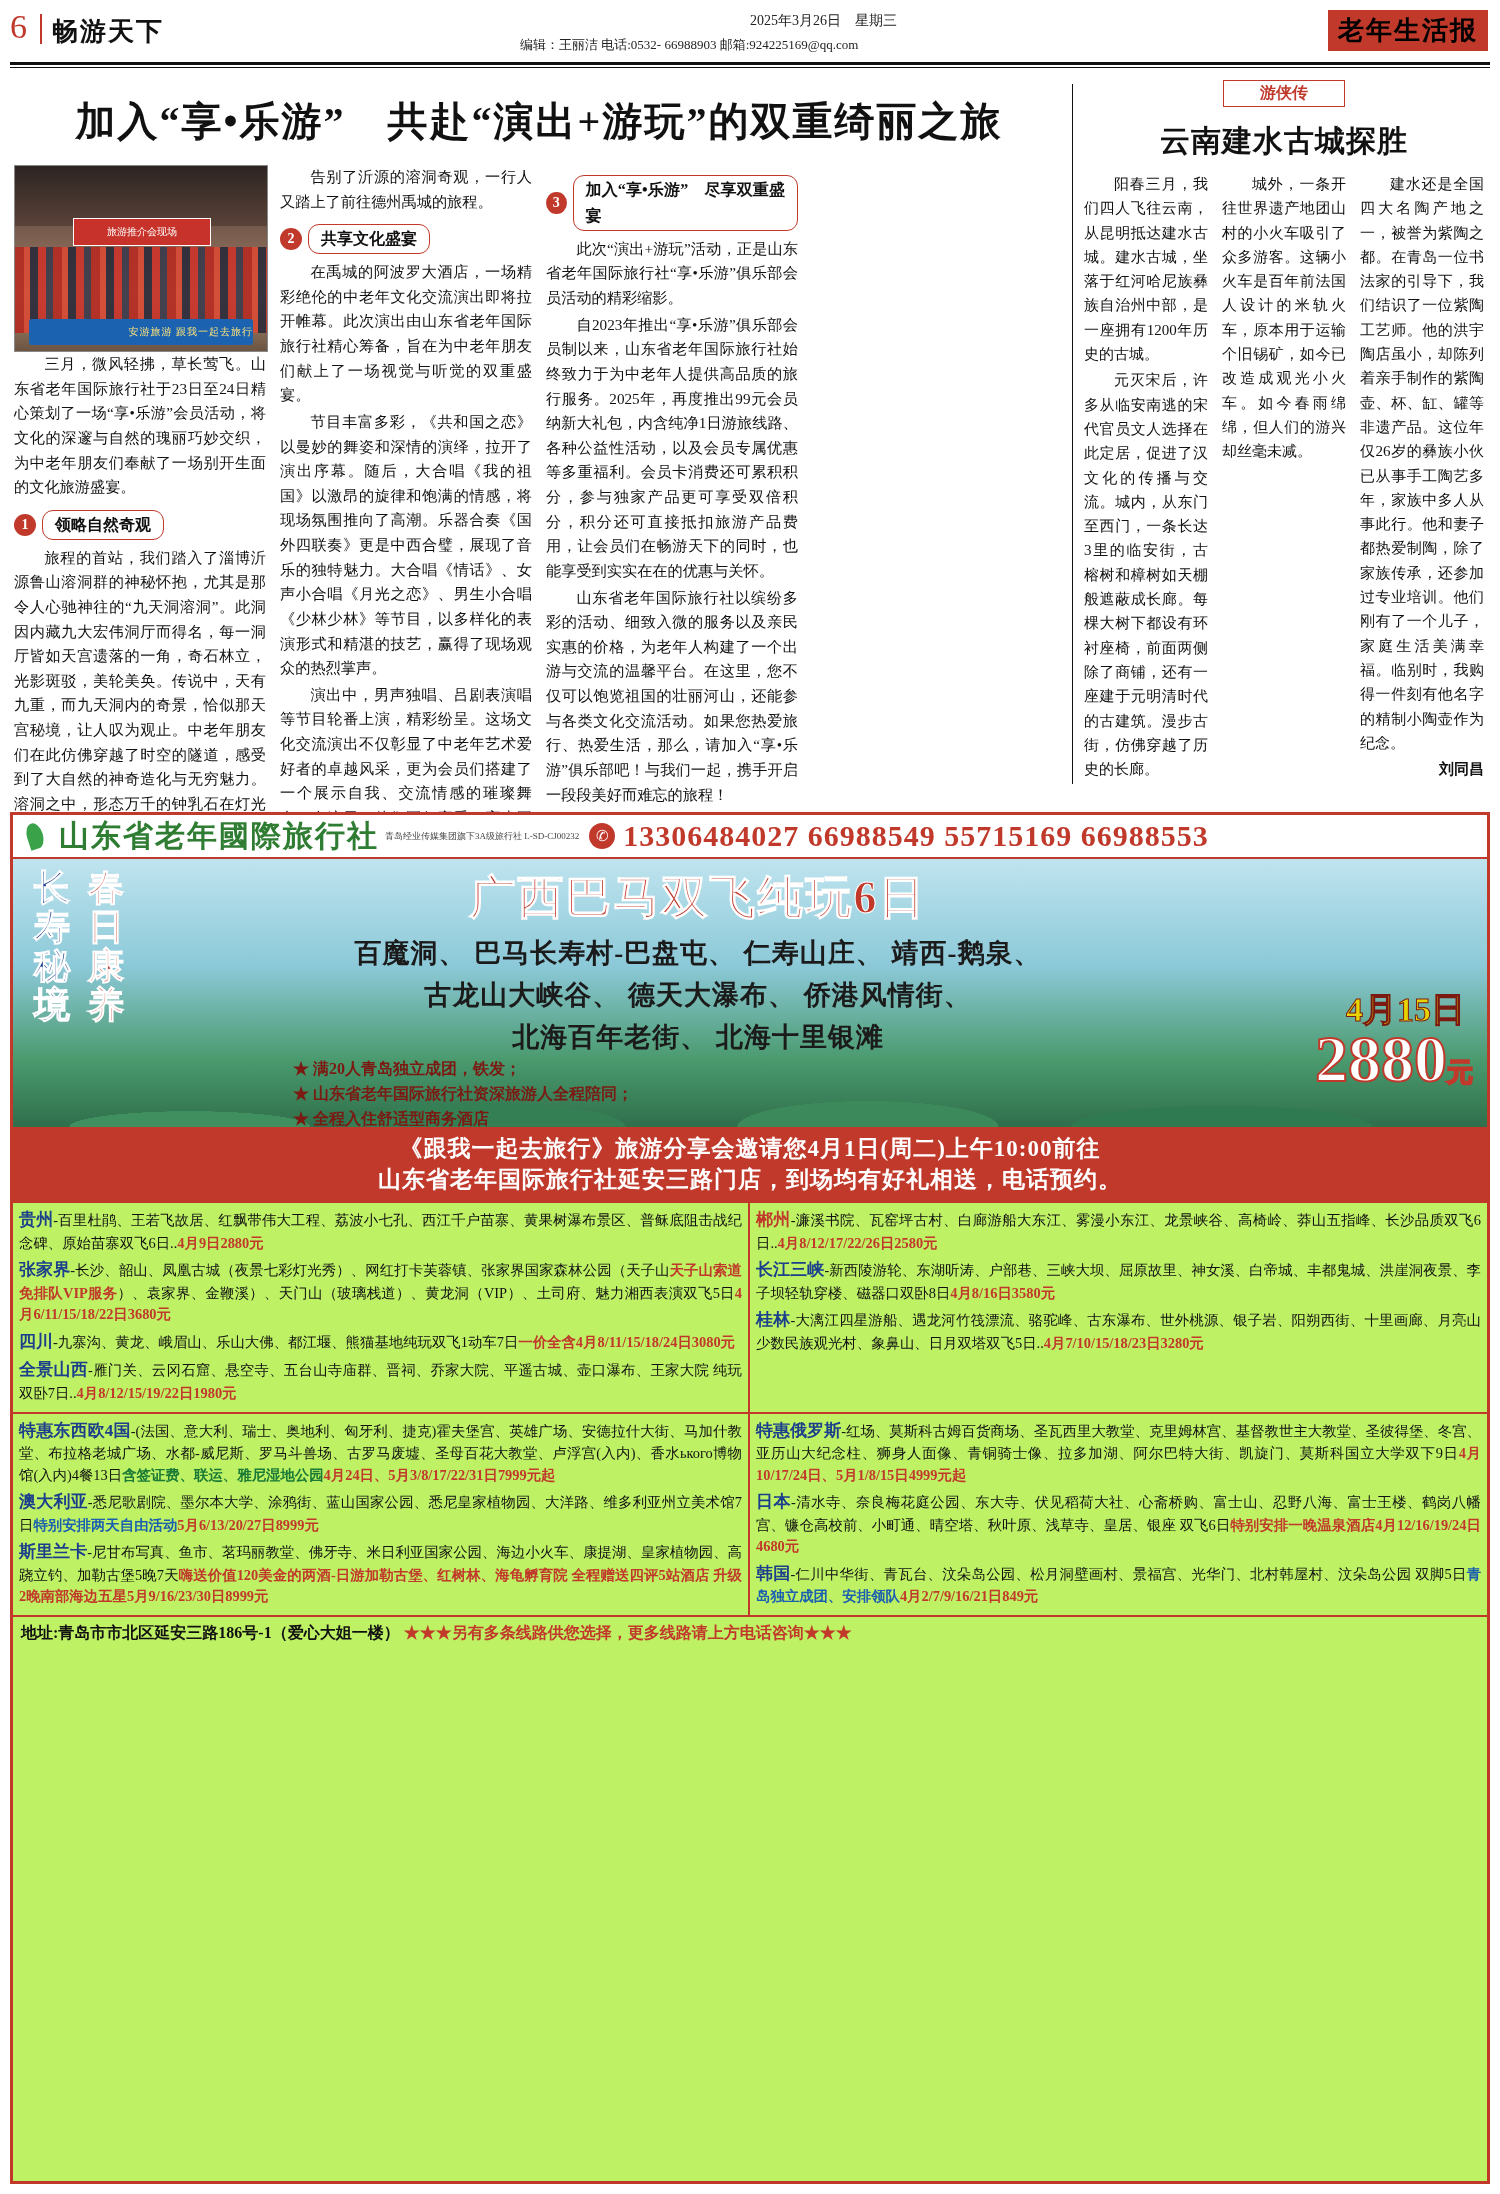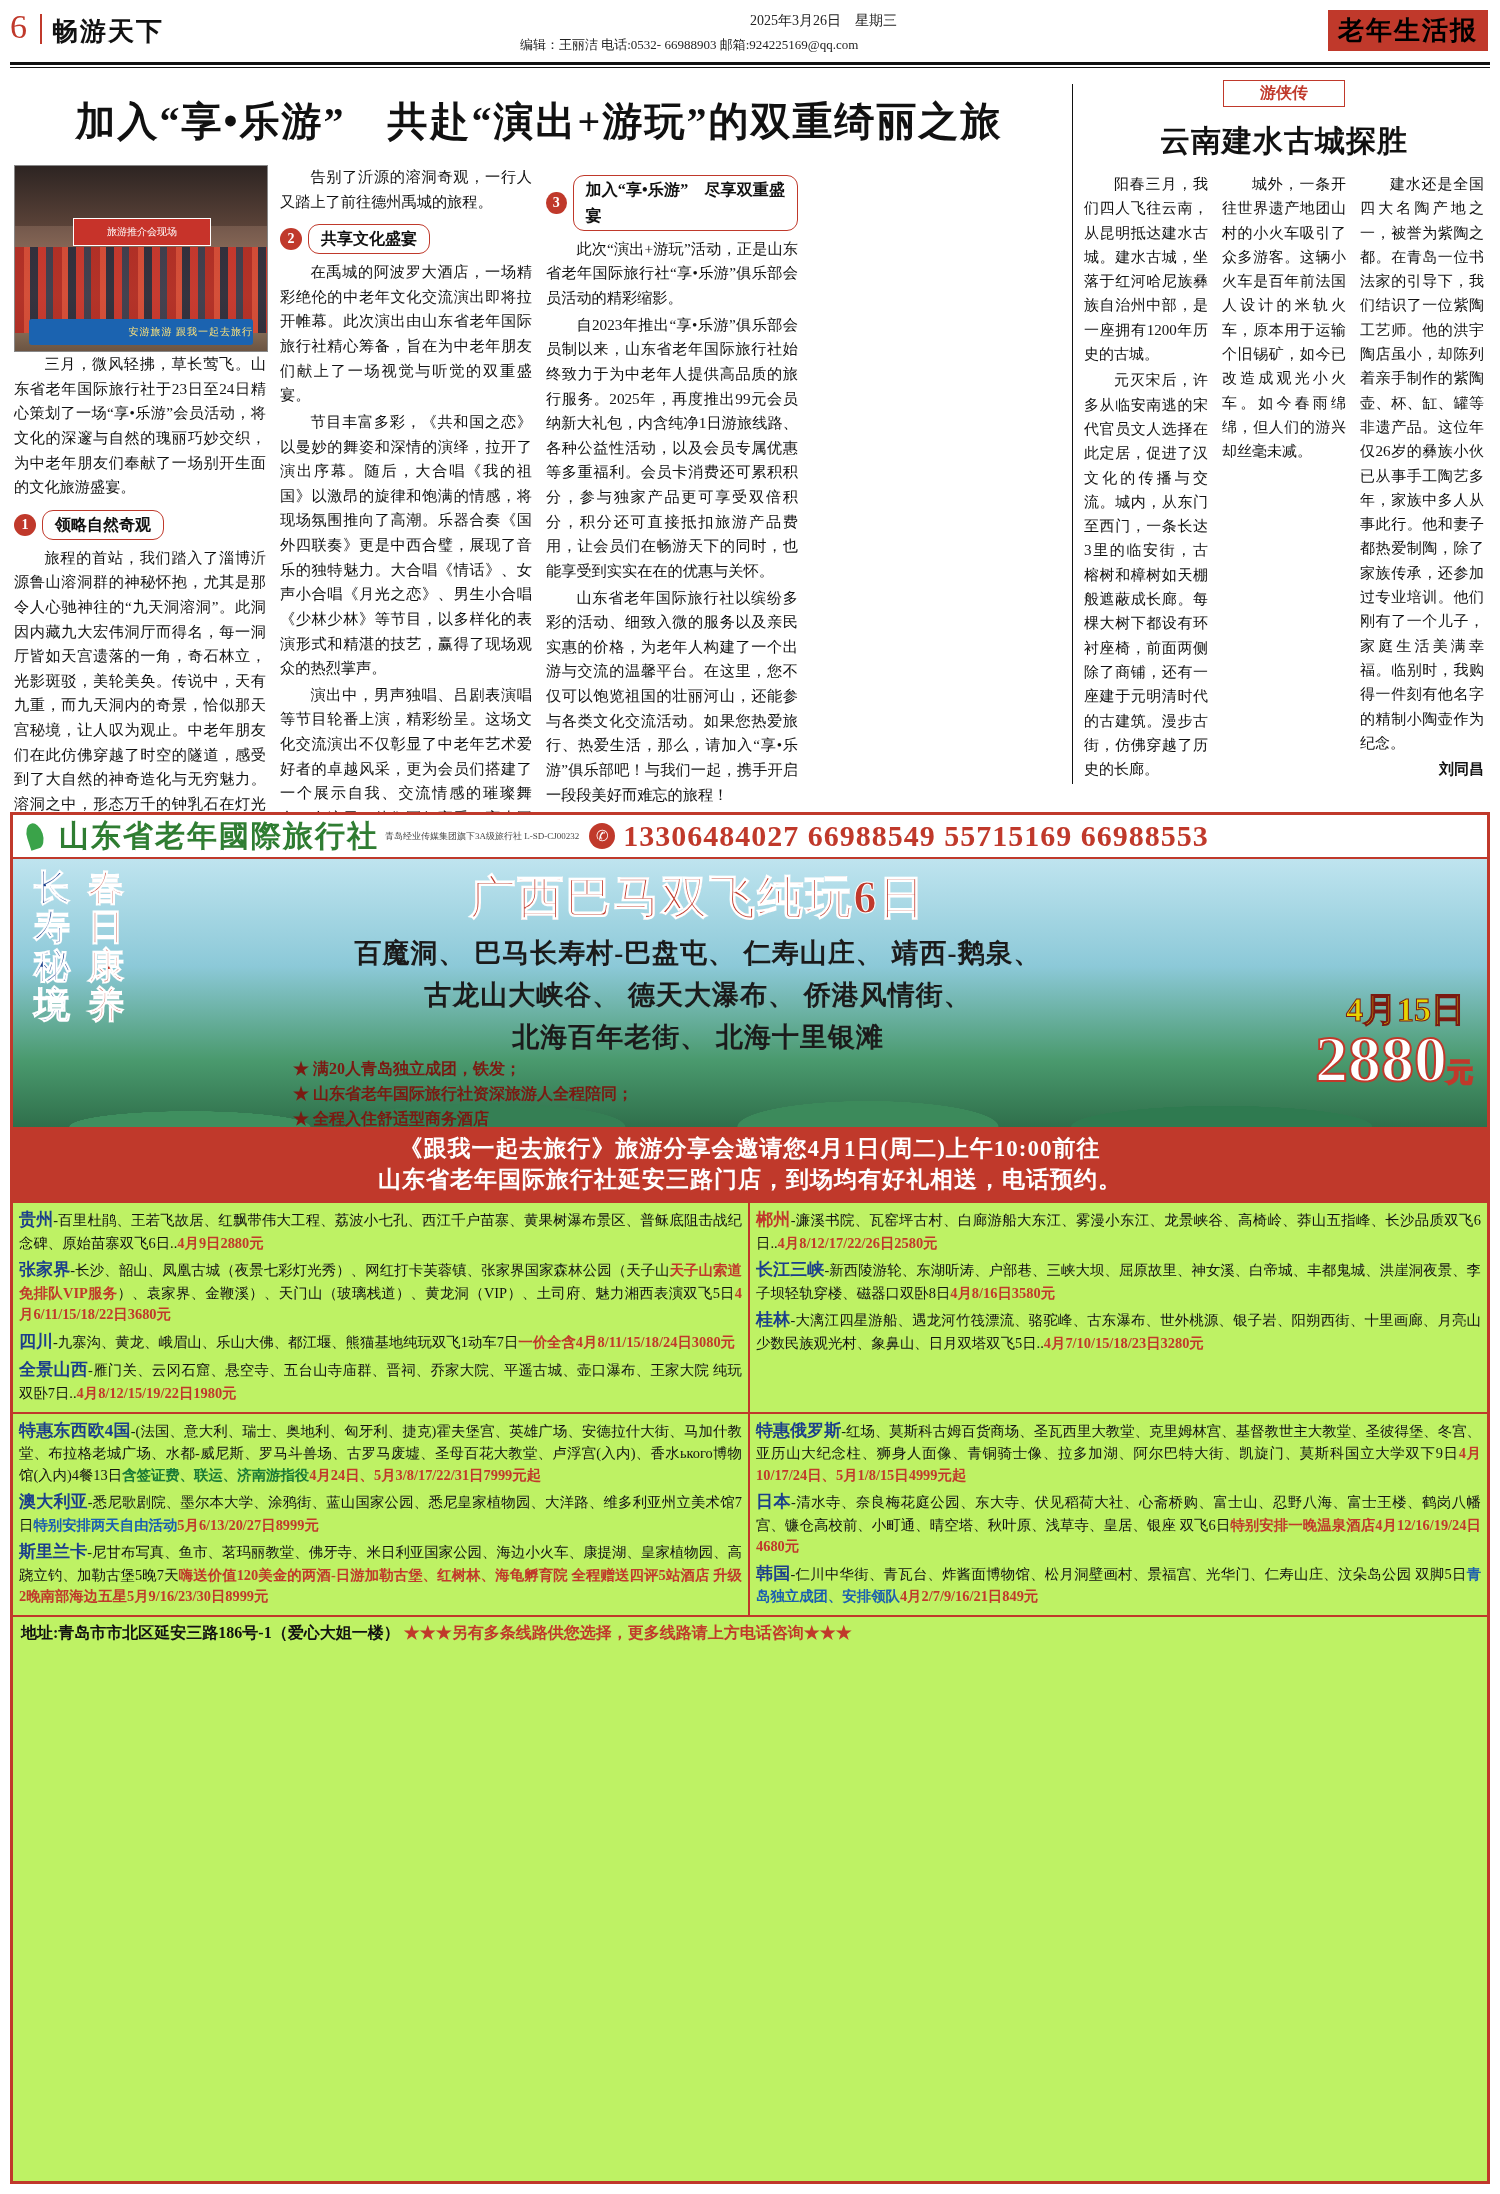--- a/index.html
+++ b/index.html
@@ -230,38 +230,38 @@
         </div>
         <div class="rt-item">
           <span class="dest">桂林</span><span>-大漓江四星游船、遇龙河竹筏漂流、骆驼峰、古东瀑布、世外桃源、银子岩、阳朔西街、十里画廊、月亮山少数民族观光村、象鼻山、日月双塔双飞5日..</span><span class="price">4月7/10/15/18/23日</span><span class="price">3280元</span>
         </div>
       </div>
     </div>
 
     <div class="routes">
       <div class="rt-col left">
         <div class="rt-item">
-          <span class="dest">特惠东西欧4国</span><span>-(法国、意大利、瑞士、奥地利、匈牙利、捷克)霍夫堡宫、英雄广场、安德拉什大街、马加什教堂、布拉格老城广场、水都-威尼斯、罗马斗兽场、古罗马废墟、圣母百花大教堂、卢浮宫(入内)、香水ького博物馆(入内)4餐13日</span><span class="green">含签证费、联运、济南游指役</span><span class="price">4月24日、5月3/8/17/22/31日</span><span class="price">7999元起</span>
+          <span class="dest">特惠东西欧4国</span><span>-(法国、意大利、瑞士、奥地利、匈牙利、捷克)霍夫堡宫、英雄广场、安德拉什大街、马加什教堂、布拉格老城广场、水都-威尼斯、罗马斗兽场、古罗马废墟、圣母百花大教堂、卢浮宫(入内)、香水ького博物馆(入内)4餐13日</span><span class="green">含签证费、联运、雅尼湿地公园</span><span class="price">4月24日、5月3/8/17/22/31日</span><span class="price">7999元起</span>
         </div>
         <div class="rt-item">
           <span class="dest">澳大利亚</span><span>-悉尼歌剧院、墨尔本大学、涂鸦街、蓝山国家公园、悉尼皇家植物园、大洋路、维多利亚州立美术馆7日</span><span class="blue">特别安排两天自由活动</span><span class="price">5月6/13/20/27日</span><span class="price">8999元</span>
         </div>
         <div class="rt-item">
           <span class="dest">斯里兰卡</span><span>-尼甘布写真、鱼市、茗玛丽教堂、佛牙寺、米日利亚国家公园、海边小火车、康提湖、皇家植物园、高跷立钓、加勒古堡5晚7天</span><span class="price">嗨送价值120美金的两酒-日游加勒古堡、红树林、海龟孵育院 全程赠送四评5站酒店 升级2晚南部海边五星</span><span class="price">5月9/16/23/30日</span><span class="price">8999元</span>
         </div>
       </div>
       <div class="rt-col">
         <div class="rt-item">
           <span class="dest">特惠俄罗斯</span><span>-红场、莫斯科古姆百货商场、圣瓦西里大教堂、克里姆林宫、基督教世主大教堂、圣彼得堡、冬宫、亚历山大纪念柱、狮身人面像、青铜骑士像、拉多加湖、阿尔巴特大街、凯旋门、莫斯科国立大学双下9日</span><span class="price">4月10/17/24日、5月1/8/15日</span><span class="price">4999元起</span>
         </div>
         <div class="rt-item">
           <span class="dest">日本</span><span>-清水寺、奈良梅花庭公园、东大寺、伏见稻荷大社、心斋桥购、富士山、忍野八海、富士王楼、鹤岗八幡宫、镰仓高校前、小町通、晴空塔、秋叶原、浅草寺、皇居、银座 双飞6日</span><span class="price">特别安排一晚温泉酒店</span><span class="price">4月12/16/19/24日</span><span class="price">4680元</span>
         </div>
         <div class="rt-item">
-          <span class="dest">韩国</span><span>-仁川中华街、青瓦台、炸酱面博物馆、松月洞壁画村、景福宫、光华门、仁寿山庄、汶朵岛公园 双脚5日</span><span class="blue">青岛独立成团、安排领队</span><span class="price">4月2/7/9/16/21日</span><span class="price">849元</span>
+          <span class="dest">韩国</span><span>-仁川中华街、青瓦台、汶朵岛公园、松月洞壁画村、景福宫、光华门、北村韩屋村、汶朵岛公园 双脚5日</span><span class="blue">青岛独立成团、安排领队</span><span class="price">4月2/7/9/16/21日</span><span class="price">849元</span>
         </div>
       </div>
     </div>
 
     <div class="ad-bottom">
       <span>地址:青岛市市北区延安三路186号-1（爱心大姐一楼）</span>
       <span class="stars">★★★另有多条线路供您选择，更多线路请上方电话咨询★★★</span>
     </div>
 
   </div>

